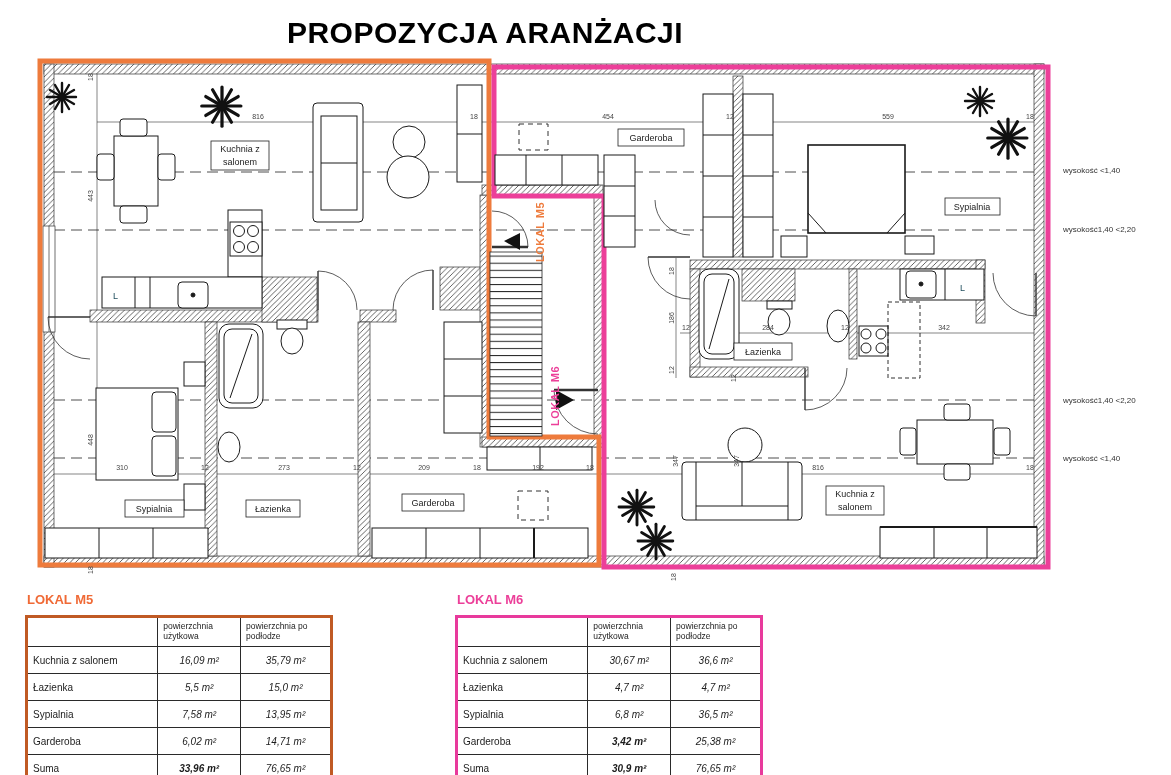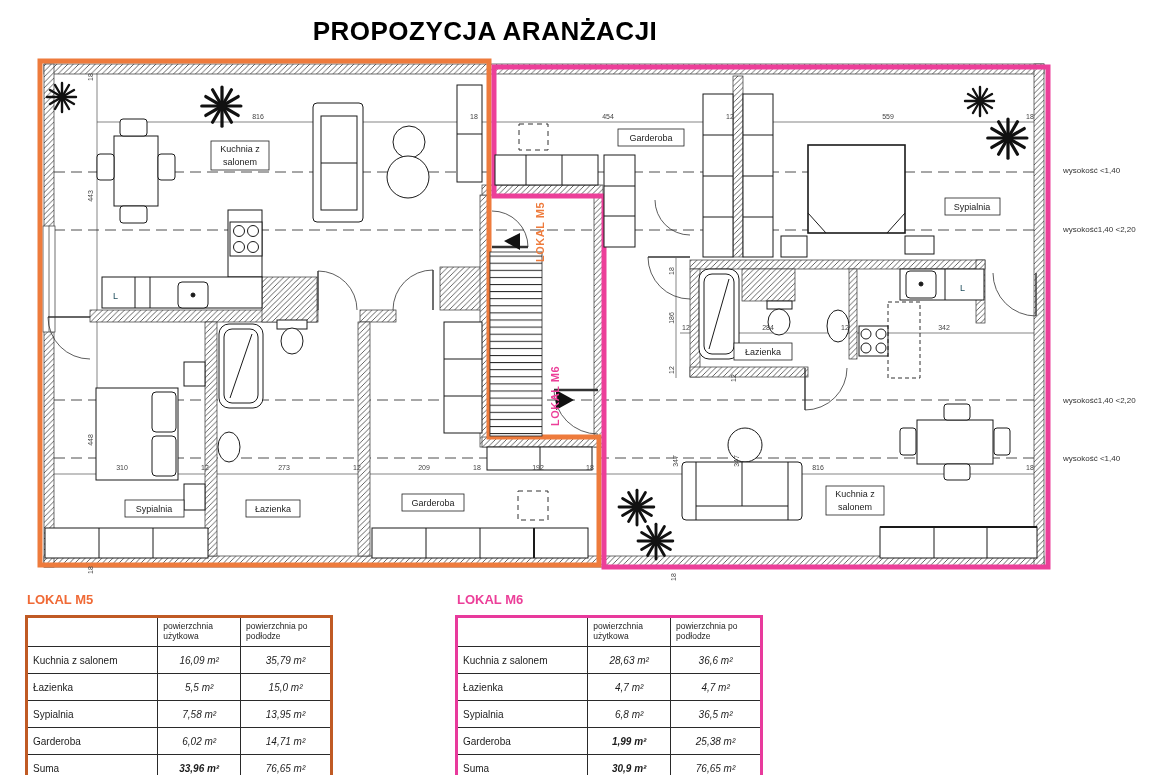--- a/index.html
+++ b/index.html
@@ -1,18 +1,18 @@
 <!DOCTYPE html>
 <html><head>
 <meta charset="utf-8">
 <style>
   html,body{margin:0;padding:0;background:#fff;}
   body{width:1171px;height:775px;position:relative;font-family:"Liberation Sans",sans-serif;overflow:hidden;}
   #title{position:absolute;left:235px;top:16px;width:500px;text-align:center;
-         font-size:26px;font-weight:bold;color:#000;letter-spacing:.5px;}
+         font-size:30px;font-weight:bold;color:#000;letter-spacing:.5px;}
   #plan{position:absolute;left:0;top:0;}
   svg text{font-family:"Liberation Sans",sans-serif;}
   .dim{font-size:7px;fill:#444;}
   .roomlbl{font-size:9px;fill:#1c1c1c;}
   .hlabel{font-size:8px;fill:#333;}
   .unitlbl{font-size:11px;font-weight:bold;letter-spacing:.5px;}
   .ltxt{font-size:9px;fill:#23505f;}
   .tblock{position:absolute;width:308px;}
   .tbl-title{font-size:13px;font-weight:bold;margin:0 0 8px 2px;}
   .t-m5 .tbl-title{color:#f06a36;}
@@ -432,36 +432,36 @@
         <col style="width:90px">
       </colgroup>
     <tbody>
         <tr>
       <th></th>
       <th>powierzchnia użytkowa</th>
       <th>powierzchnia po podłodze</th>
     </tr>
     <tr>
       <td>Kuchnia z salonem</td>
-      <td class="val">28,63 m²</td>
+      <td class="val">30,67 m²</td>
       <td class="val">36,6 m²</td>
     </tr>
     <tr>
       <td>Łazienka</td>
       <td class="val">4,7 m²</td>
       <td class="val">4,7 m²</td>
     </tr>
     <tr>
       <td>Sypialnia</td>
       <td class="val">6,8 m²</td>
       <td class="val">36,5 m²</td>
     </tr>
     <tr>
       <td>Garderoba</td>
-      <td class="val bold">1,99 m²</td>
+      <td class="val bold">3,42 m²</td>
       <td class="val">25,38 m²</td>
     </tr>
     <tr>
       <td>Suma</td>
       <td class="val bold">30,9 m²</td>
       <td class="val">76,65 m²</td>
     </tr>
   </tbody>
     </table>
 </div>

